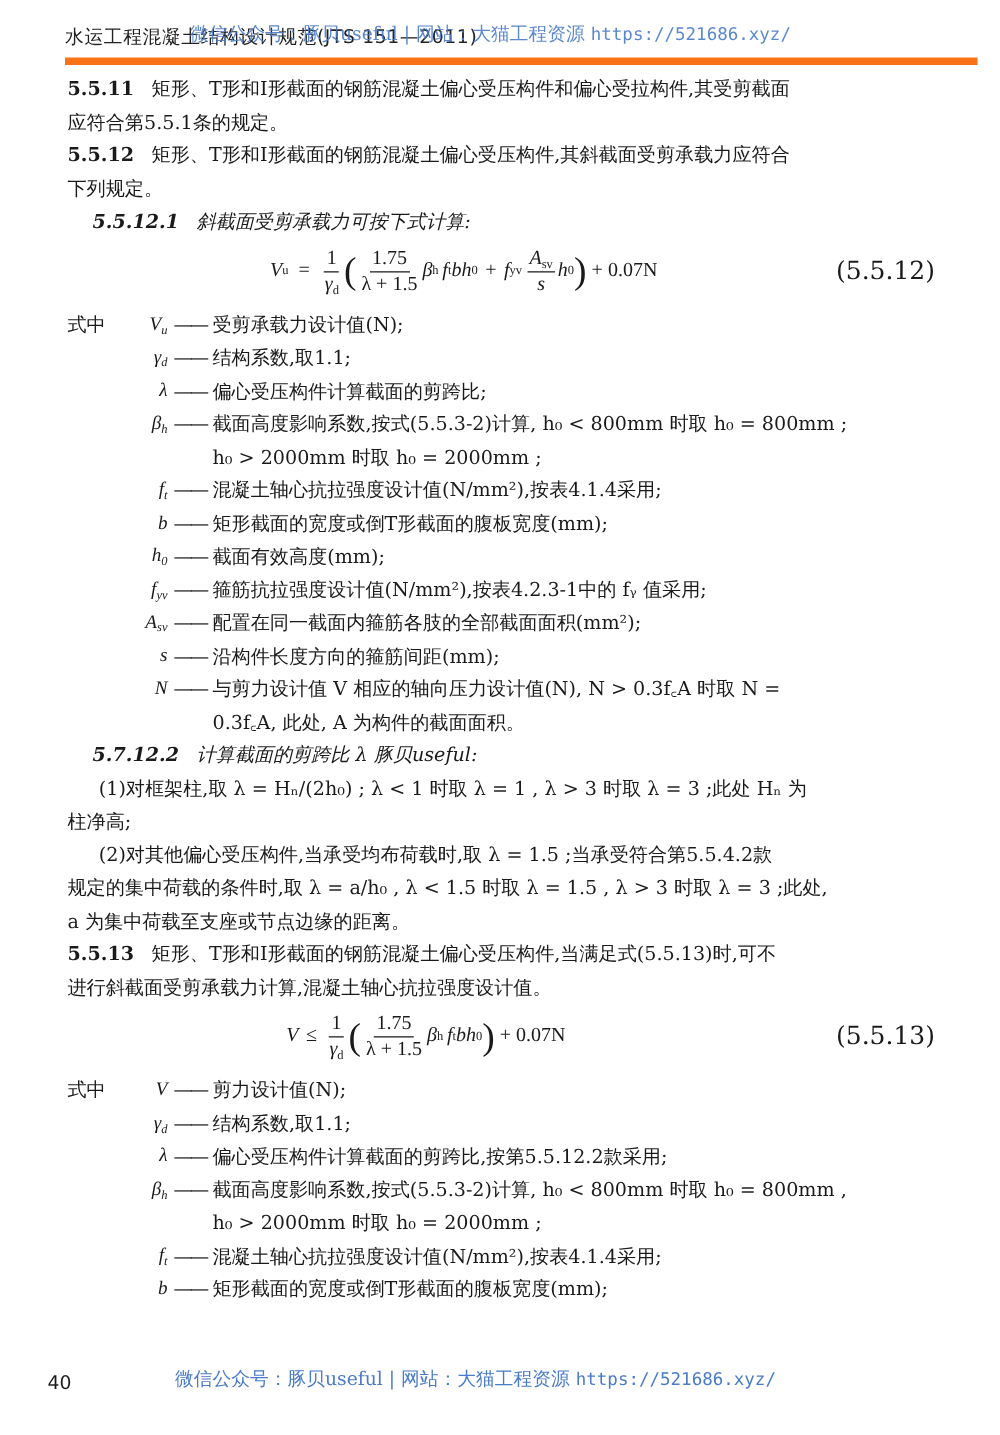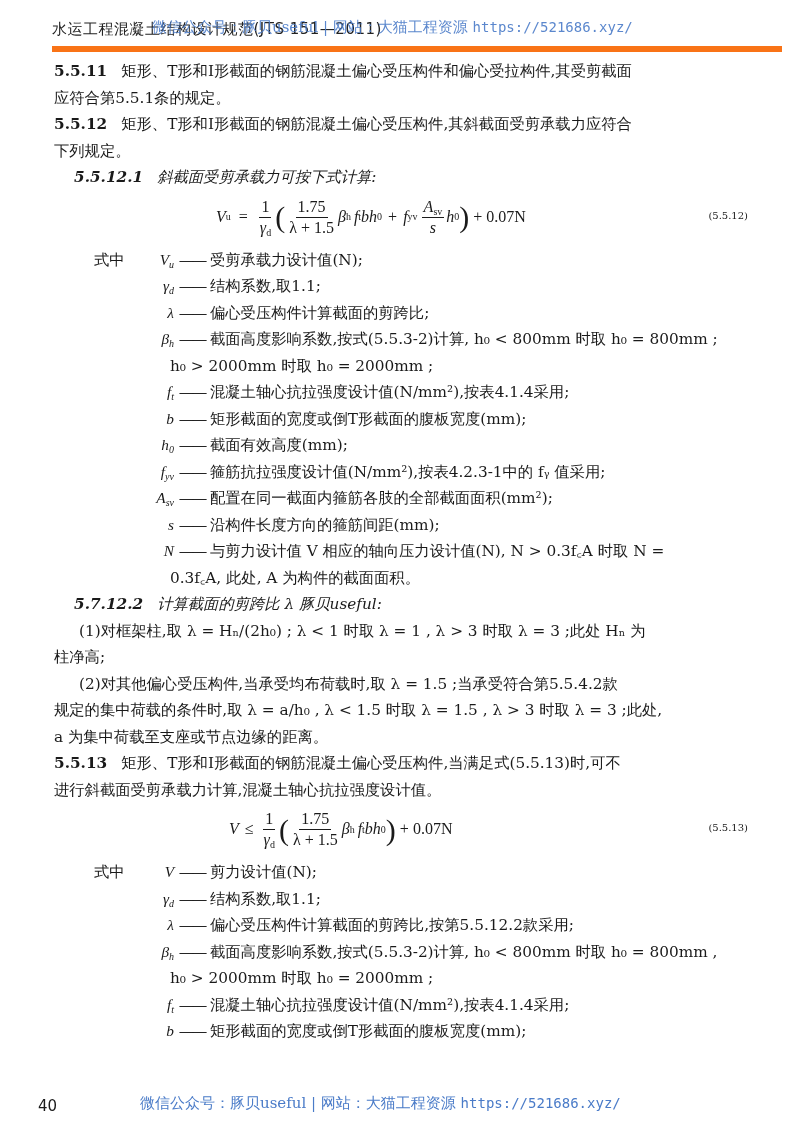--- a/index.html
+++ b/index.html
@@ -24,27 +24,27 @@
   .p { margin: 0; white-space: nowrap; }
   .clause-no { font-weight: bold; margin-right: 14px; }
   .indent1 { padding-left: 20px; font-style: italic; }
   .indent-para { padding-left: 25px; }
   i.v { font-style: italic; font-family: "Liberation Serif", "DejaVu Serif", serif; }
   sub.s { font-size: 10px; vertical-align: -3px; line-height: 0; }
   .formula {
     position: relative; height: 56px; margin: 0;
   }
   .formula .expr { position: absolute; top: 6px; font-family: "Liberation Serif", serif; font-size: 16px; white-space: nowrap; display: flex; align-items: center; }
-  .formula .eqno { position: absolute; right: 18px; top: 12px; font-size: 10px; }
+  .formula .eqno { position: absolute; right: 18px; top: 12px; font-size: 20px; }
   .frac { display: inline-flex; flex-direction: column; align-items: center; vertical-align: middle; margin: 0 2px; }
   .frac .num { border-bottom: 1px solid #1a1a1a; padding: 0 2px; line-height: 20px; }
   .frac .den { padding: 0 2px; line-height: 20px; }
   .paren { font-size: 30px; line-height: 30px; font-weight: 200; }
   .deflist { margin: 0; }
-  .def { display: flex; white-space: nowrap; margin-left: 40px; }
+  .def { display: flex; white-space: nowrap; }
   .def .lead { width: 36px; }
   .def .sym { width: 44px; text-align: right; font-style: italic; font-family: "Liberation Serif", serif; }
   .def .dash { width: 36px; text-align: center; letter-spacing: -2px; }
   .def .desc { }
   .cont { padding-left: 116px; white-space: nowrap; }
   .page-no { position: absolute; left: 38px; top: 1097px; font-size: 15px; font-family: "DejaVu Sans", sans-serif; }
   .footer-watermark {
     position: absolute; left: 140px; top: 1094px; font-size: 15px; color: #4a7bc8; white-space: nowrap;
   }
   .footer-watermark .mono { font-family: "DejaVu Sans Mono", "Liberation Mono", monospace; font-size: 14px; }

